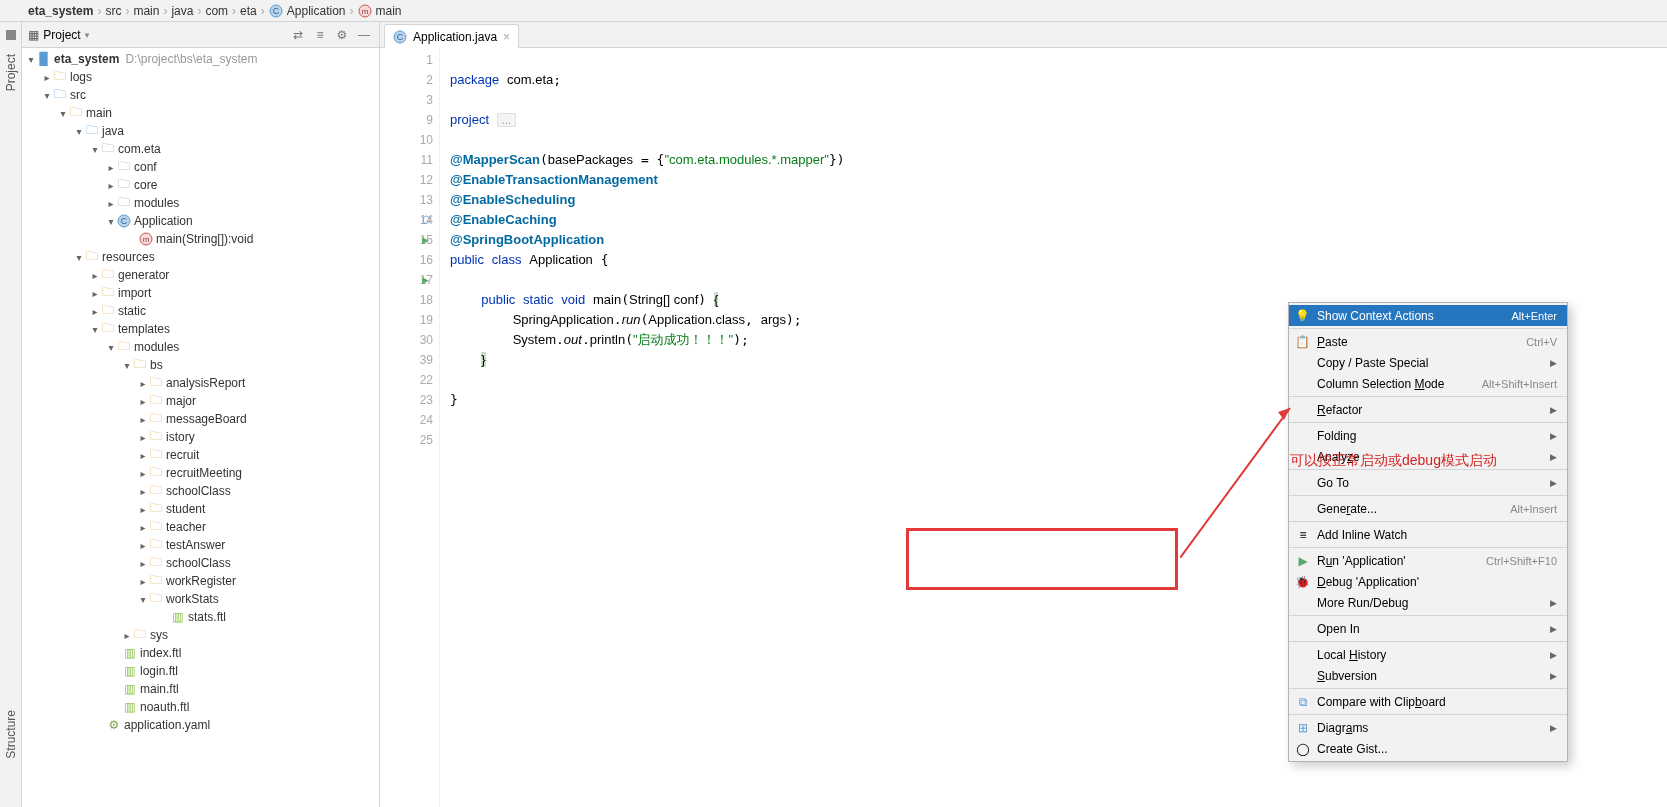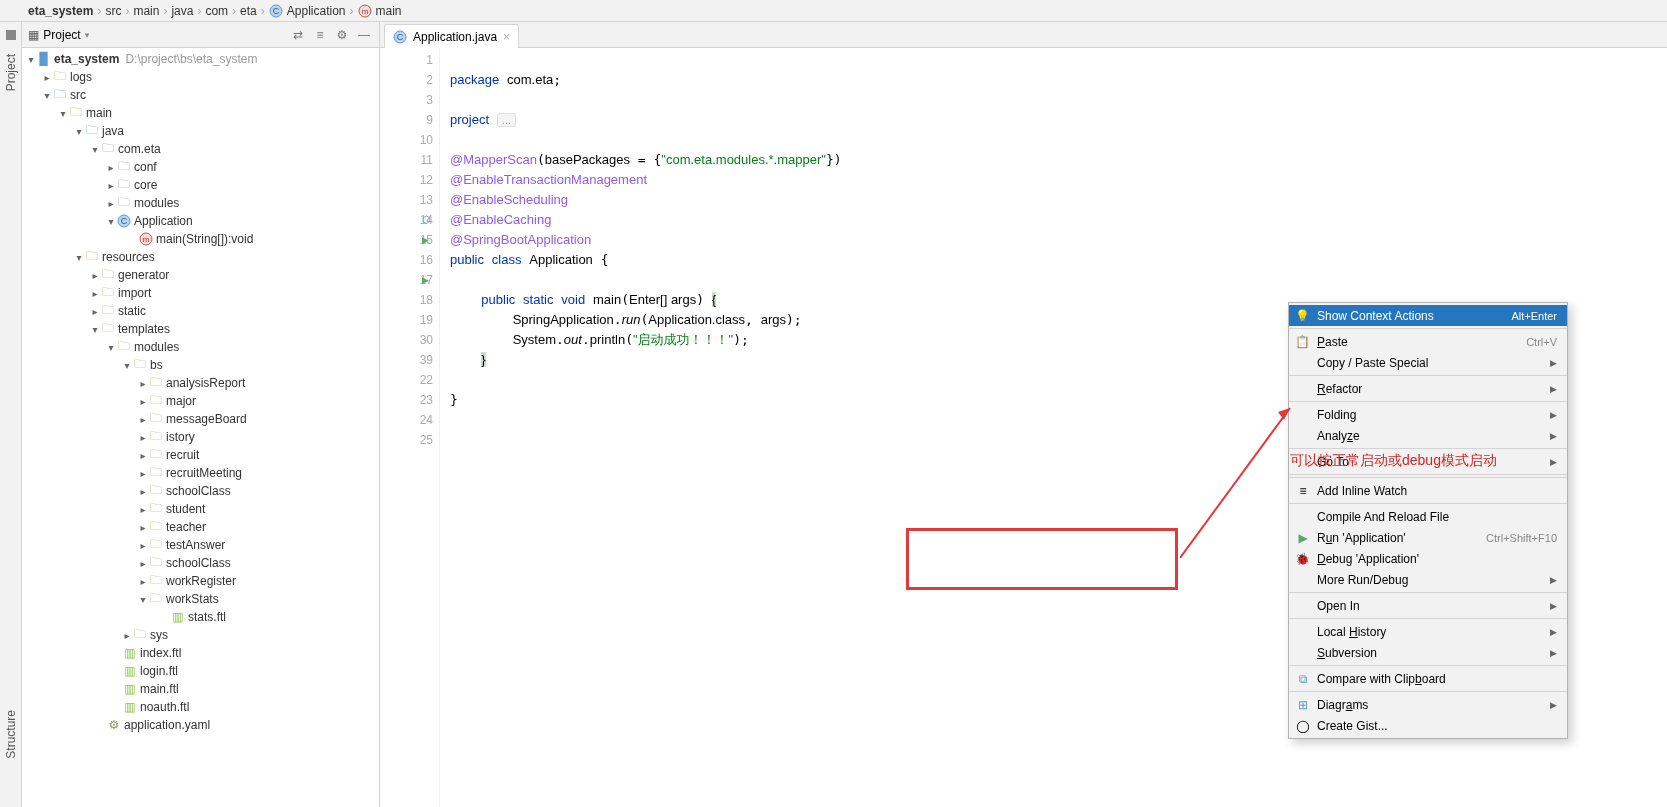--- a/index.html
+++ b/index.html
@@ -40,21 +40,21 @@
 .editor-tabs { height: 26px; background: #f2f2f2; border-bottom: 1px solid #d4d4d4; display:flex; align-items:flex-end; padding-left: 4px; }
 .editor-tab { height: 24px; background:#fff; border:1px solid #d4d4d4; border-bottom:none; display:flex; align-items:center; padding:0 8px; gap:6px; border-radius:3px 3px 0 0; position:relative; top:1px; }
 .editor-tab .close { color:#aaa; cursor:pointer; }
 .editor-body { flex:1; display:flex; background:#fff; position:relative; }
 .gutter { width:60px; text-align:right; color:#aaa; font-family:Consolas,monospace; font-size:12px; line-height:20px; padding:2px 6px 0 0; position:relative; border-right:1px solid #f0f0f0; }
 .gutter .gicon { position:absolute; left:42px; }
 .gutter .run-tri { color:#59a869; font-size:9px; }
 .gi-c { color:#5b9bd5; font-size:10px; }
 .code { flex:1; font-family:Consolas,monospace; font-size:13px; line-height:20px; padding:2px 0 0 10px; white-space:pre; position:relative; }
 .kw { color:#0033b3; }
-.anno { color:#8b5cf6; }
+.anno { color:#0369a1;font-weight:bold; }
 .str { color:#067d17; }
 .cls-name { color:#000; }
 .meth { color:#000; }
 .static-call { color:#000; font-style:italic; }
 .fold { color:#999; background:#f4f4f4; border:1px solid #e0e0e0; padding:0 4px; border-radius:2px; font-size:11px; }
 .hl-line { position:absolute; left:0; right:0; height:20px; background:#fcfaed; z-index:-1; }
 .brace-hl { background:#c8e0c8; }
 
 .context-menu { position:absolute; top:280px; left:908px; width:280px; background:#f2f2f2; border:1px solid #b3b3b3; box-shadow:4px 4px 10px rgba(0,0,0,0.2); z-index:100; padding:2px 0; }
 .menu-item { height:21px; display:flex; align-items:center; padding:0 10px 0 28px; position:relative; cursor:pointer; }
@@ -366,21 +366,21 @@
 
 <span class="kw">project</span> <span class="fold">...</span>
 
 <span class="anno">@MapperScan</span>(<span>basePackages</span> = {<span class="str">"com.eta.modules.*.mapper"</span>})
 <span class="anno">@EnableTransactionManagement</span>
 <span class="anno">@EnableScheduling</span>
 <span class="anno">@EnableCaching</span>
 <span class="anno">@SpringBootApplication</span>
 <span class="kw">public</span> <span class="kw">class</span> <span class="cls-name">Application</span> {
 
-    <span class="kw">public</span> <span class="kw">static</span> <span class="kw">void</span> <span class="meth">main</span>(<span>Enter[] args</span>) <span class="brace-hl">{</span>
+    <span class="kw">public</span> <span class="kw">static</span> <span class="kw">void</span> <span class="meth">main</span>(<span>String[] conf</span>) <span class="brace-hl">{</span>
         <span>SpringApplication</span>.<span class="static-call">run</span>(<span>Application.class</span>, <span>args</span>);
         <span>System</span>.<span class="static-call">out</span>.<span>println</span>(<span class="str">"启动成功！！！"</span>);
     <span class="brace-hl">}</span>
 
 }
       </div>
     </div>
 
     <div class="context-menu">
       <div class="menu-item selected">
@@ -391,49 +391,54 @@
       <div class="menu-sep"></div>
       <div class="menu-item">
           <span class="micon">📋</span>
           <span><span class="under">P</span>aste</span>
           <span class="shortcut">Ctrl+V</span>
         </div>
       <div class="menu-item">
           <span>Copy / Paste Special</span>
           <span class="sub">▶</span>
         </div>
+      <div class="menu-item">
+          <span>Column Selection <span class="under">M</span>ode</span>
+          <span class="shortcut">Alt+Shift+Insert</span>
+        </div>
       <div class="menu-sep"></div>
       <div class="menu-item">
           <span><span class="under">R</span>efactor</span>
           <span class="sub">▶</span>
         </div>
       <div class="menu-sep"></div>
       <div class="menu-item">
           <span>Foldin<span class="under">g</span></span>
           <span class="sub">▶</span>
         </div>
       <div class="menu-item">
           <span>Analy<span class="under">z</span>e</span>
           <span class="sub">▶</span>
         </div>
       <div class="menu-sep"></div>
       <div class="menu-item">
           <span>Go To</span>
           <span class="sub">▶</span>
         </div>
       <div class="menu-sep"></div>
+      <div class="menu-item">
+          <span>Gene<span class="under">r</span>ate...</span>
+          <span class="shortcut">Alt+Insert</span>
+        </div>
       <div class="menu-sep"></div>
       <div class="menu-item">
           <span class="micon">≡</span>
           <span>Add Inline Watch</span>
         </div>
       <div class="menu-sep"></div>
-      <div class="menu-item">
-          <span>Compile And Reload File</span>
-        </div>
       <div class="menu-item">
           <span class="micon mi-run">▶</span>
           <span>R<span class="under">u</span>n 'Application'</span>
           <span class="shortcut">Ctrl+Shift+F10</span>
         </div>
       <div class="menu-item">
           <span class="micon mi-debug">🐞</span>
           <span><span class="under">D</span>ebug 'Application'</span>
         </div>
       <div class="menu-item">

